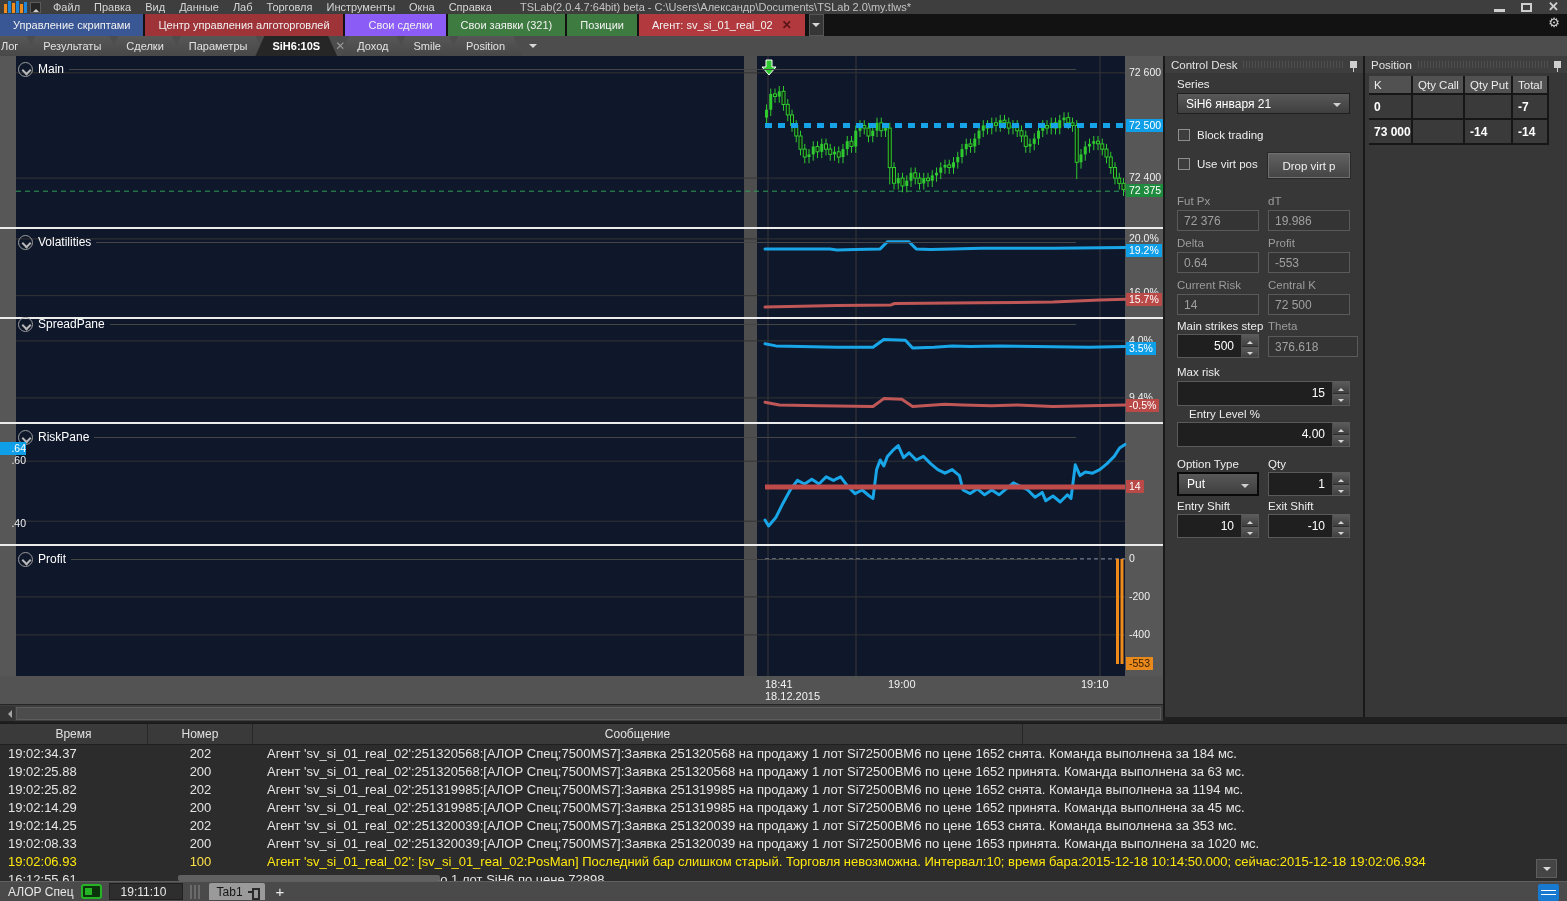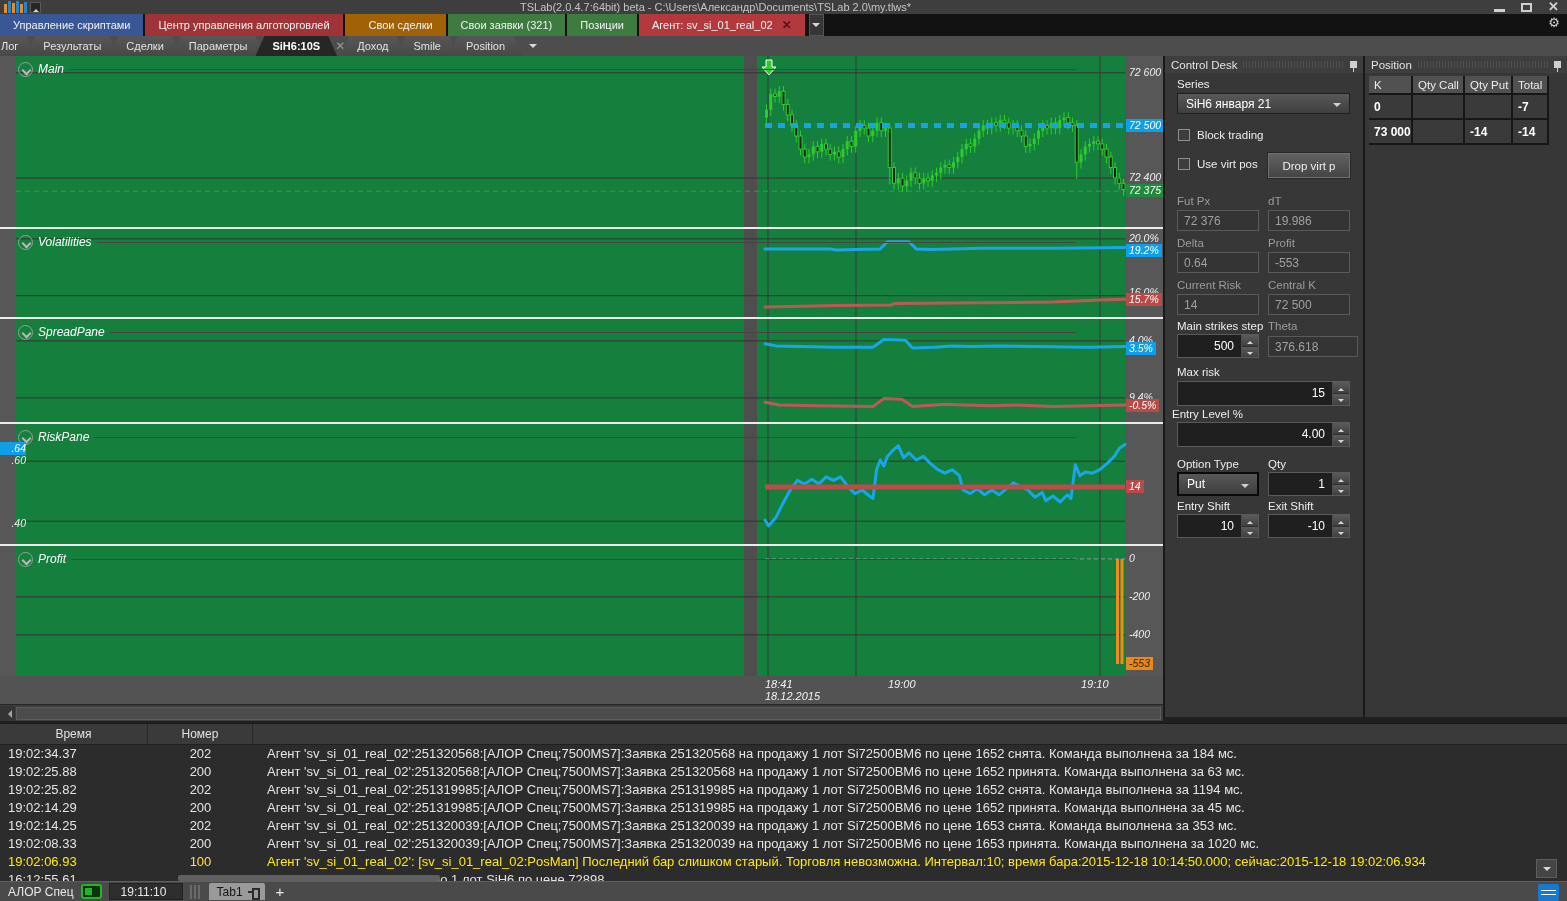--- a/index.html
+++ b/index.html
@@ -33,21 +33,21 @@
   #doc-tabs { position:absolute; left:0; top:36px; width:1567px; height:20px; background:#4d4d4d;
     display:flex; align-items:stretch; }
   .doc-tab { height:20px; line-height:20px; padding:0 17px; font-size:11px; color:#e2e2e2; white-space:nowrap;
     clip-path:polygon(9px 0, calc(100% - 9px) 0, 100% 100%, 0 100%);
     background:linear-gradient(#575757,#484848); margin-left:-9px; }
   .doc-tab.active { background:#262626; color:#fff; font-weight:bold; }
   .doc-close { color:#9a9a9a; font-size:12px; line-height:20px; margin:0 4px 0 -2px; }
   .doc-dd { width:22px; display:flex; align-items:center; justify-content:center; }
 
   
-  #chart-region { position:absolute; left:0; top:56px; width:1163px; height:711px; background:#15803d;font-style:italic; }
+  #chart-region { position:absolute; left:0; top:56px; width:1163px; height:711px; background:#0f172a; }
   .gutter { position:absolute; top:0; height:620px; background:#575757; }
   #chart-svg { position:absolute; left:0; top:0; }
   .pane-div { position:absolute; left:0; width:1163px; height:2px; background:#ececec; }
   .pane-header { position:absolute; left:18px; width:1100px; height:16px; display:flex; align-items:center; gap:5px; }
   .ph-circle { width:15px; height:15px; border:1px solid #9c9c9c; border-radius:50%; position:relative; flex:none; }
   .ph-circle::after { content:''; position:absolute; left:4px; top:4px; width:5px; height:5px;
     border-left:2px solid #b8b8b8; border-bottom:2px solid #b8b8b8; transform:rotate(-45deg); }
   .ph-label { font-size:12px; color:#fff; white-space:nowrap; }
   .ph-line { flex:1; height:1px; background:#454545; margin-right:42px; }
   .axis-lab { position:absolute; left:1126px; font-size:10.5px; line-height:13px; padding:0 3px; color:#efefef; white-space:nowrap; }
@@ -135,36 +135,37 @@
 <div id="titlebar">
   <span class="logo-bars">
       <i style="background: rgb(239, 138, 29); height: 9px;"></i>
       <i style="background: rgb(30, 134, 216); height: 12px;"></i>
       <i style="background: rgb(239, 138, 29); height: 10px;"></i>
       <i style="background: rgb(30, 134, 216); height: 12px;"></i>
       <i style="background: rgb(239, 138, 29); height: 9px;"></i>
       <i style="background: rgb(30, 134, 216); height: 11px;"></i>
     </span>
   <span class="app-ico"></span>
+  <span id="menu-root"><span class="menu-item">Файл</span><span class="menu-item">Правка</span><span class="menu-item">Вид</span><span class="menu-item">Данные</span><span class="menu-item">Лаб</span><span class="menu-item">Торговля</span><span class="menu-item">Инструменты</span><span class="menu-item">Окна</span><span class="menu-item">Справка</span></span>
   <span id="title-text">TSLab(2.0.4.7:64bit) beta - C:\Users\Александр\Documents\TSLab 2.0\my.tlws*</span>
   <span class="win-btns">
     <span class="wb-min"></span>
     <span class="wb-max"></span>
     <span class="wb-close">✕</span>
   </span>
 </div>
 
 <div id="ws-tabs">
     <div class="ws-tab" style="background: rgb(58, 87, 149);">
       <span>Управление скриптами</span>
     </div>
     <div class="ws-tab" style="background: rgb(158, 51, 56);">
       <span>Центр управления алготорговлей</span>
     </div>
-    <div class="ws-tab" style="background: #a16207; padding-left: 24px;">
+    <div class="ws-tab" style="background: #8b5cf6; padding-left: 24px;">
       <span>Свои сделки</span>
     </div>
     <div class="ws-tab" style="background: rgb(62, 123, 64);">
       <span>Свои заявки (321)</span>
     </div>
     <div class="ws-tab" style="background: rgb(62, 123, 64);">
       <span>Позиции</span>
     </div>
     <div class="ws-tab" style="background: rgb(178, 58, 63);">
       <span>Агент: sv_si_01_real_02</span>
@@ -406,21 +407,21 @@
       <div class="pane-header" style="top: 178px;">
         <span class="ph-circle"></span>
         <span class="ph-label">Volatilities</span>
         <span class="ph-line"></span>
       </div>
       <div class="axis-lab" style="top: 176px;">20.0%</div>
       <div class="axis-lab" style="top: 188px; background: rgb(15, 159, 232); color: rgb(255, 255, 255);">19.2%</div>
       <div class="axis-lab" style="top: 230px;">16.0%</div>
       <div class="axis-lab" style="top: 237px; background: rgb(185, 74, 72); color: rgb(255, 255, 255);">15.7%</div>
       <div class="pane-div" style="top: 261px;"></div>
-      <div class="pane-header" style="top: 268px;">
+      <div class="pane-header" style="top: 260px;">
         <span class="ph-circle"></span>
         <span class="ph-label">SpreadPane</span>
         <span class="ph-line"></span>
       </div>
       <div class="axis-lab" style="top: 278px;">4.0%</div>
       <div class="axis-lab" style="top: 286px; background: rgb(15, 159, 232); color: rgb(255, 255, 255);">3.5%</div>
       <div class="axis-lab" style="top: 335px;">9.4%</div>
       <div class="axis-lab" style="top: 343px; background: rgb(185, 74, 72); color: rgb(255, 255, 255);">-0.5%</div>
       <div class="pane-div" style="top: 366px;"></div>
       <div class="pane-header" style="top: 373px;">
@@ -509,21 +510,21 @@
 
   <span class="cd-label on" style="left:12px;top:310px">Max risk</span>
   <div class="spin" style="left:12px;top:325px;width:173px;height:25px">
     <span class="spin-val">15</span>
     <span class="spin-btns">
         <span class="spin-b up"></span>
         <span class="spin-b dn"></span>
       </span>
   </div>
 
-  <span class="cd-label on" style="left:7px;top:352px">Entry Level %</span>
+  <span class="cd-label on" style="left:24px;top:352px">Entry Level %</span>
   <div class="spin" style="left:12px;top:366px;width:173px;height:25px">
     <span class="spin-val">4.00</span>
     <span class="spin-btns">
         <span class="spin-b up"></span>
         <span class="spin-b dn"></span>
       </span>
   </div>
 
   <span class="cd-label on" style="left:12px;top:402px">Option Type</span>
   <span class="cd-label on" style="left:103px;top:402px">Qty</span>
@@ -585,20 +586,21 @@
     </div>
 </div>
 
 <div class="hsplit" style="left:1163px;top:717px;width:404px;height:6px"></div>
 <div class="hsplit" style="left:0;top:721px;width:1163px;height:2px"></div>
 
 <div id="log">
   <div class="log-head" id="log-head">
       <span class="lh-cell" style="width: 148px;">Время</span>
       <span class="lh-cell" style="width: 105px;">Номер</span>
+      <span class="lh-cell" style="width: 770px;">Сообщение</span>
     </div>
   <div id="log-rows">
       <div class="log-row">
         <span class="lr-time">19:02:34.37</span>
         <span class="lr-num">202</span>
         <span class="lr-msg">Агент 'sv_si_01_real_02':251320568:[АЛОР Спец;7500MS7]:Заявка 251320568 на продажу 1 лот Si72500BM6 по цене 1652 снята. Команда выполнена за 184 мс.</span>
       </div>
       <div class="log-row">
         <span class="lr-time">19:02:25.88</span>
         <span class="lr-num">200</span>

